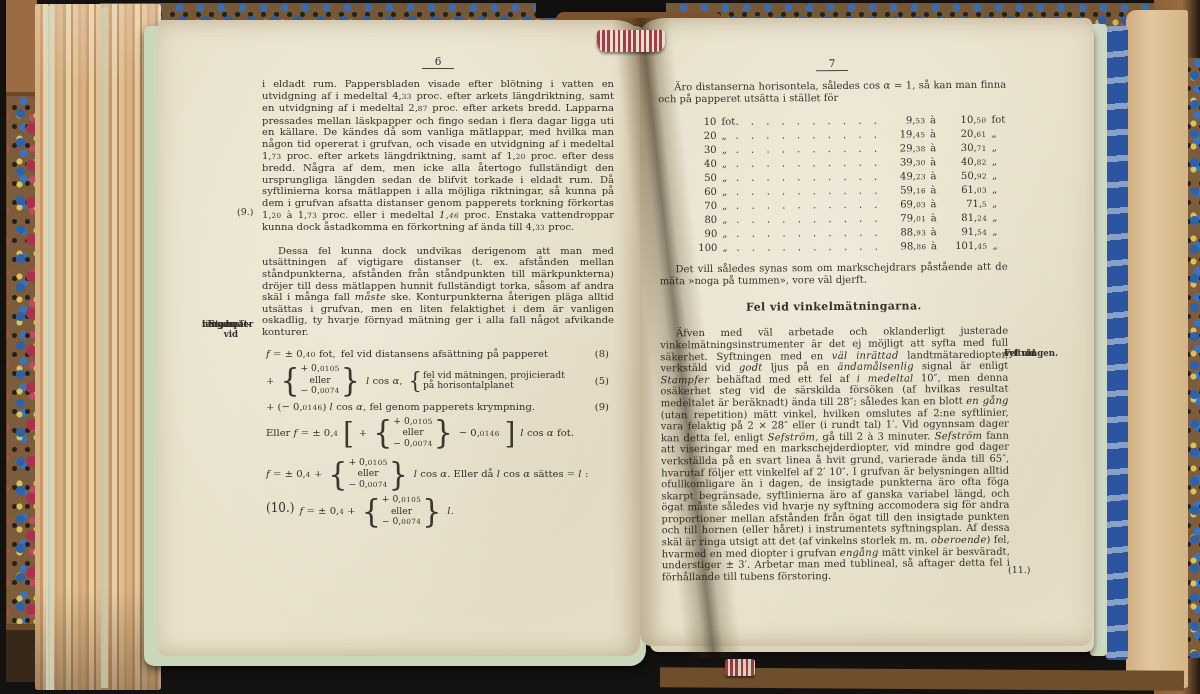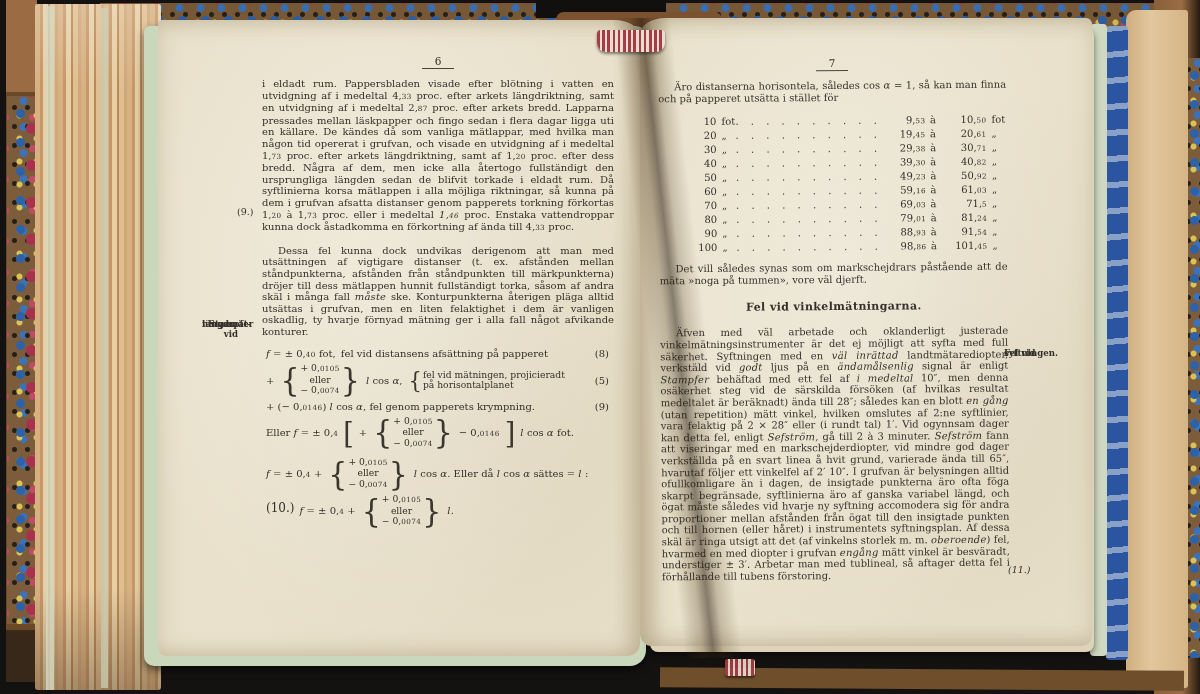--- a/index.html
+++ b/index.html
@@ -80,21 +80,21 @@
   .noind{text-indent:0;}
   .sechead{font-size:11px;font-weight:bold;text-align:center;letter-spacing:.4px;margin:15px 0 13px;}
   .dd{font-size:7.2px;letter-spacing:.4px;}
   i{letter-spacing:.2px;}
 
   
   .mnote{position:absolute;font-size:9.5px;}
   .m9{left:79px;top:186px;}
   .left-mn{left:44px;top:299px;width:58px;font-size:8.6px;font-weight:bold;line-height:10.4px;text-align:center;}
   .right-mn{left:364px;top:330px;width:72px;font-size:8.6px;font-weight:bold;line-height:11px;text-align:center;}
-  .m11{left:368px;top:546px;font-style:italic;}
+  .m11{left:368px;top:546px;}
   .eqmark{position:absolute;left:-30px;top:50%;margin-top:-6px;font-size:12px;}
 
   
   .fblock{margin:2px 0 8px;padding-left:4px;}
   .eqline{display:flex;align-items:center;font-size:10px;margin:4px 0;position:relative;}
   .eqline > span{margin-right:5px;position:static;}
   .eqnum{margin-left:auto;margin-right:2px;}
   .bgroup{display:inline-flex;align-items:center;position:static;}
   .bstack{display:inline-flex;flex-direction:column;align-items:center;font-size:9.2px;line-height:10.4px;text-align:center;}
   .bstack.left{align-items:flex-start;text-align:left;}

